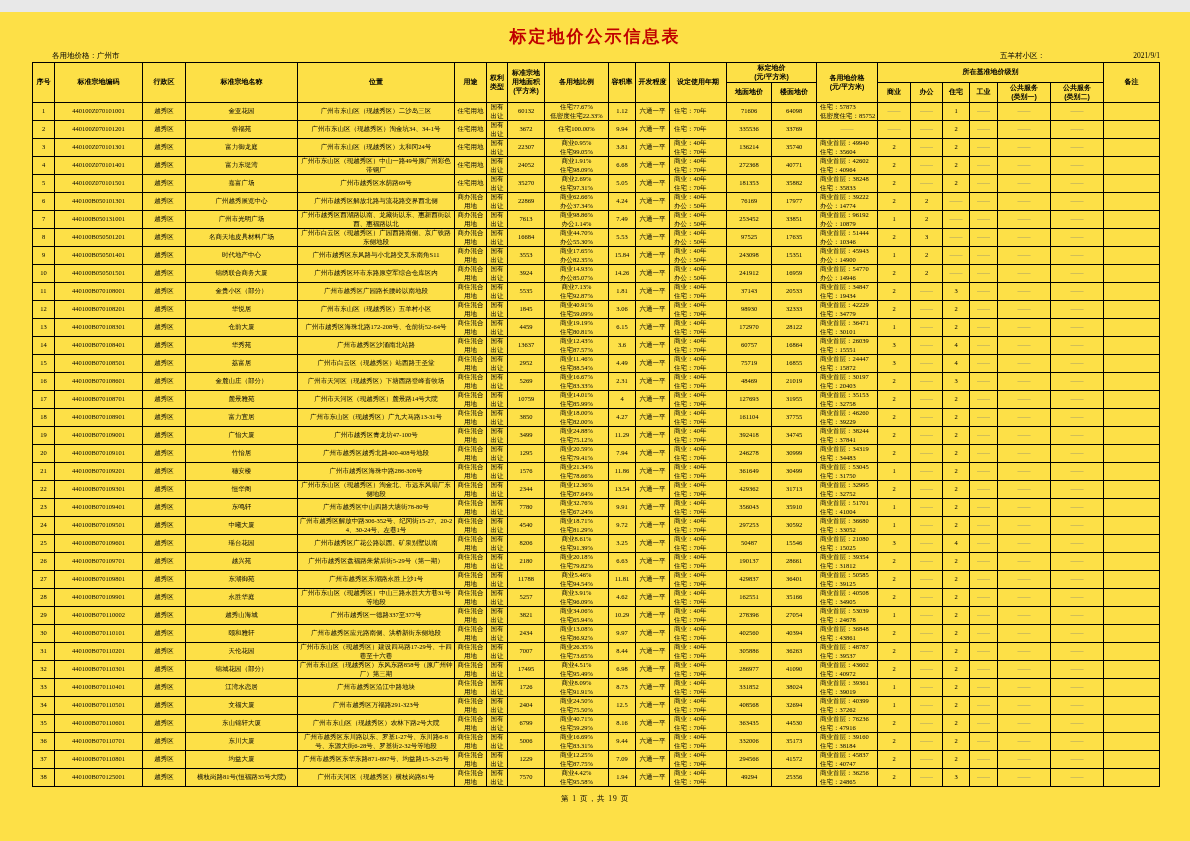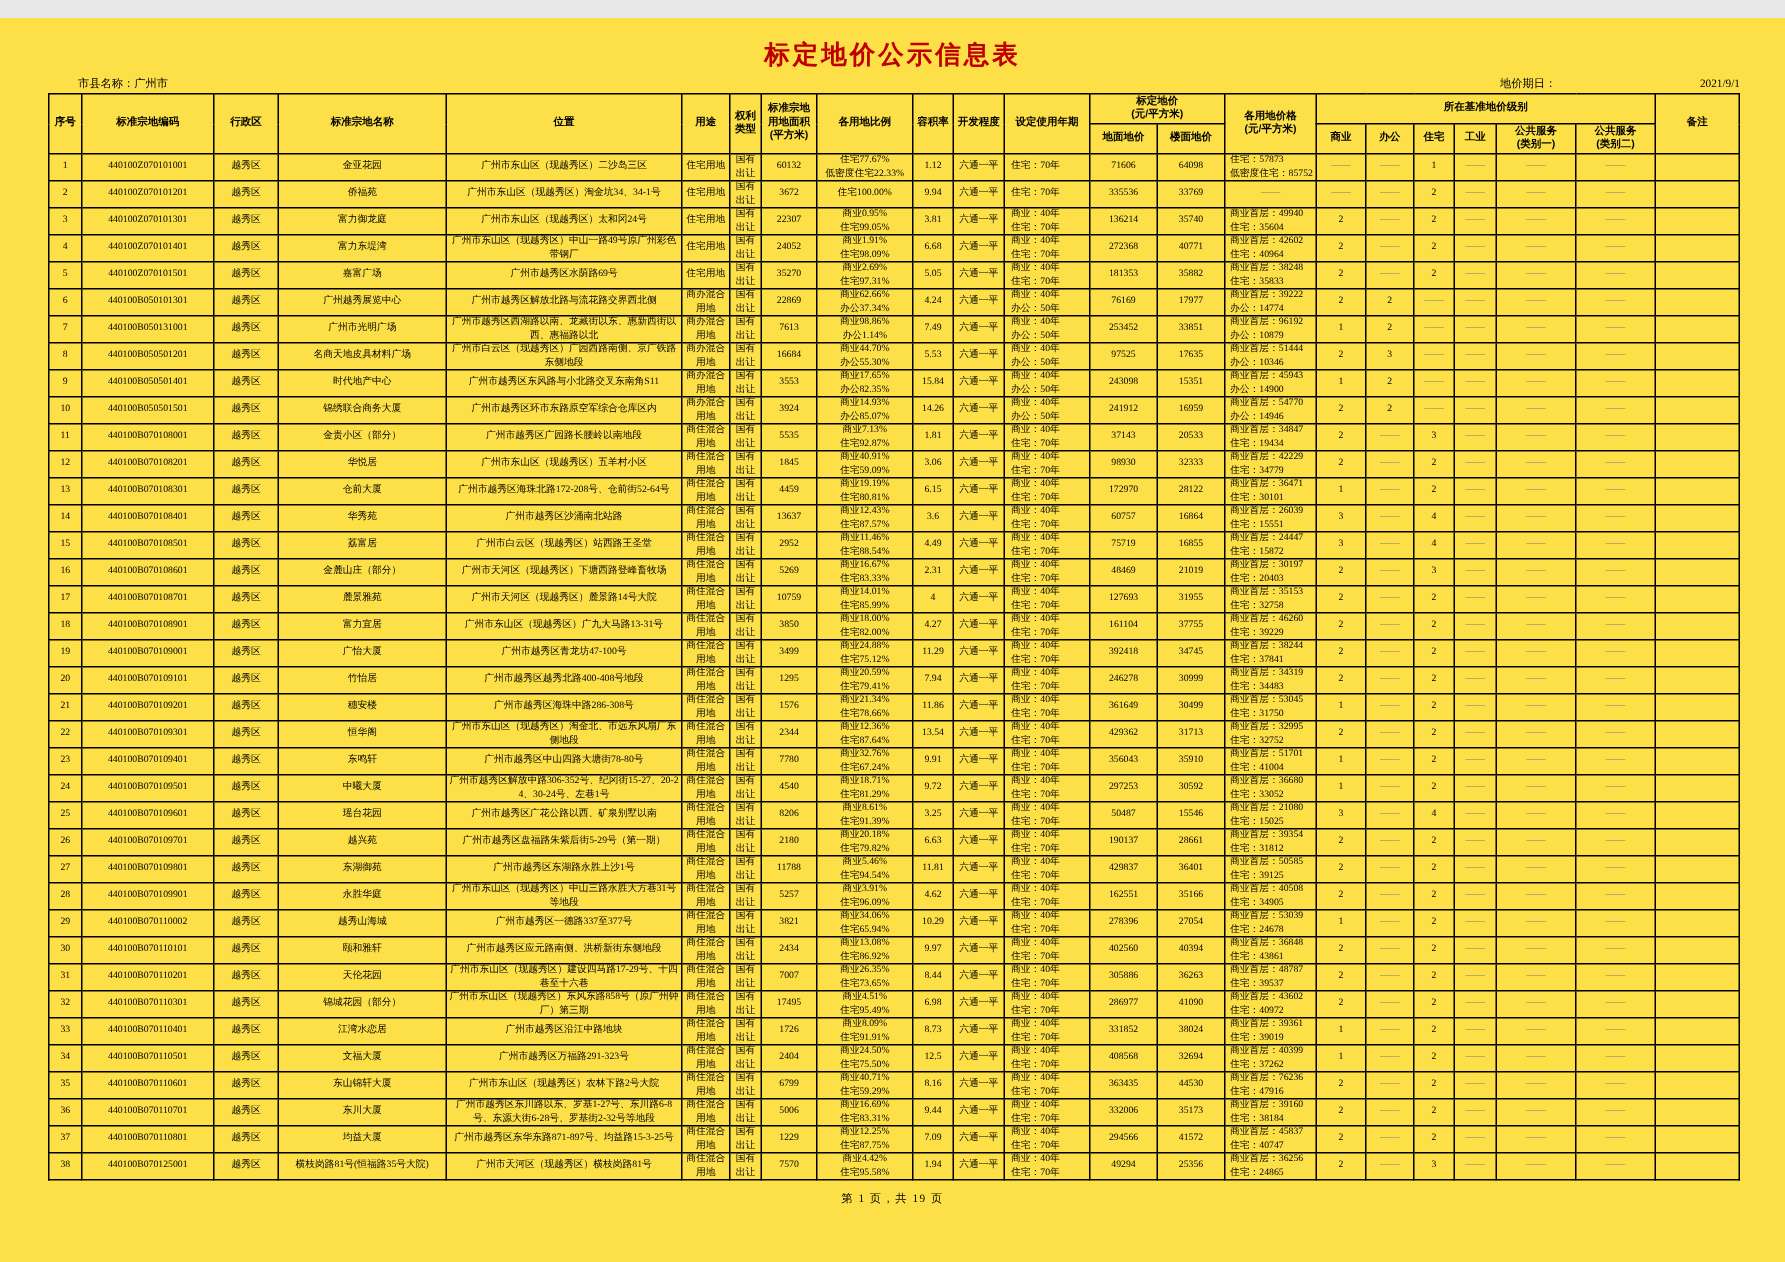--- a/index.html
+++ b/index.html
@@ -21,23 +21,23 @@
   td.dash{color:#7a7a7a;}
   .footer{text-align:center;font-size:7.5px;margin-top:7px;letter-spacing:1px;}
 </style>
 </head>
 <body>
 
 <div class="page">
   <div class="title">标定地价公示信息表</div>
 
   <div class="meta-row">
-    <span>市县名称：广州市</span>
+    <span>各用地价格：广州市</span>
     <span class="meta-right">
-      <span>地价期日：</span>
+      <span>五羊村小区：</span>
       <span>2021/9/1</span>
     </span>
   </div>
 
   <table>
     <colgroup>
       <col style="width:22px">
         <col style="width:88px">
         <col style="width:43px">
         <col style="width:112px">

